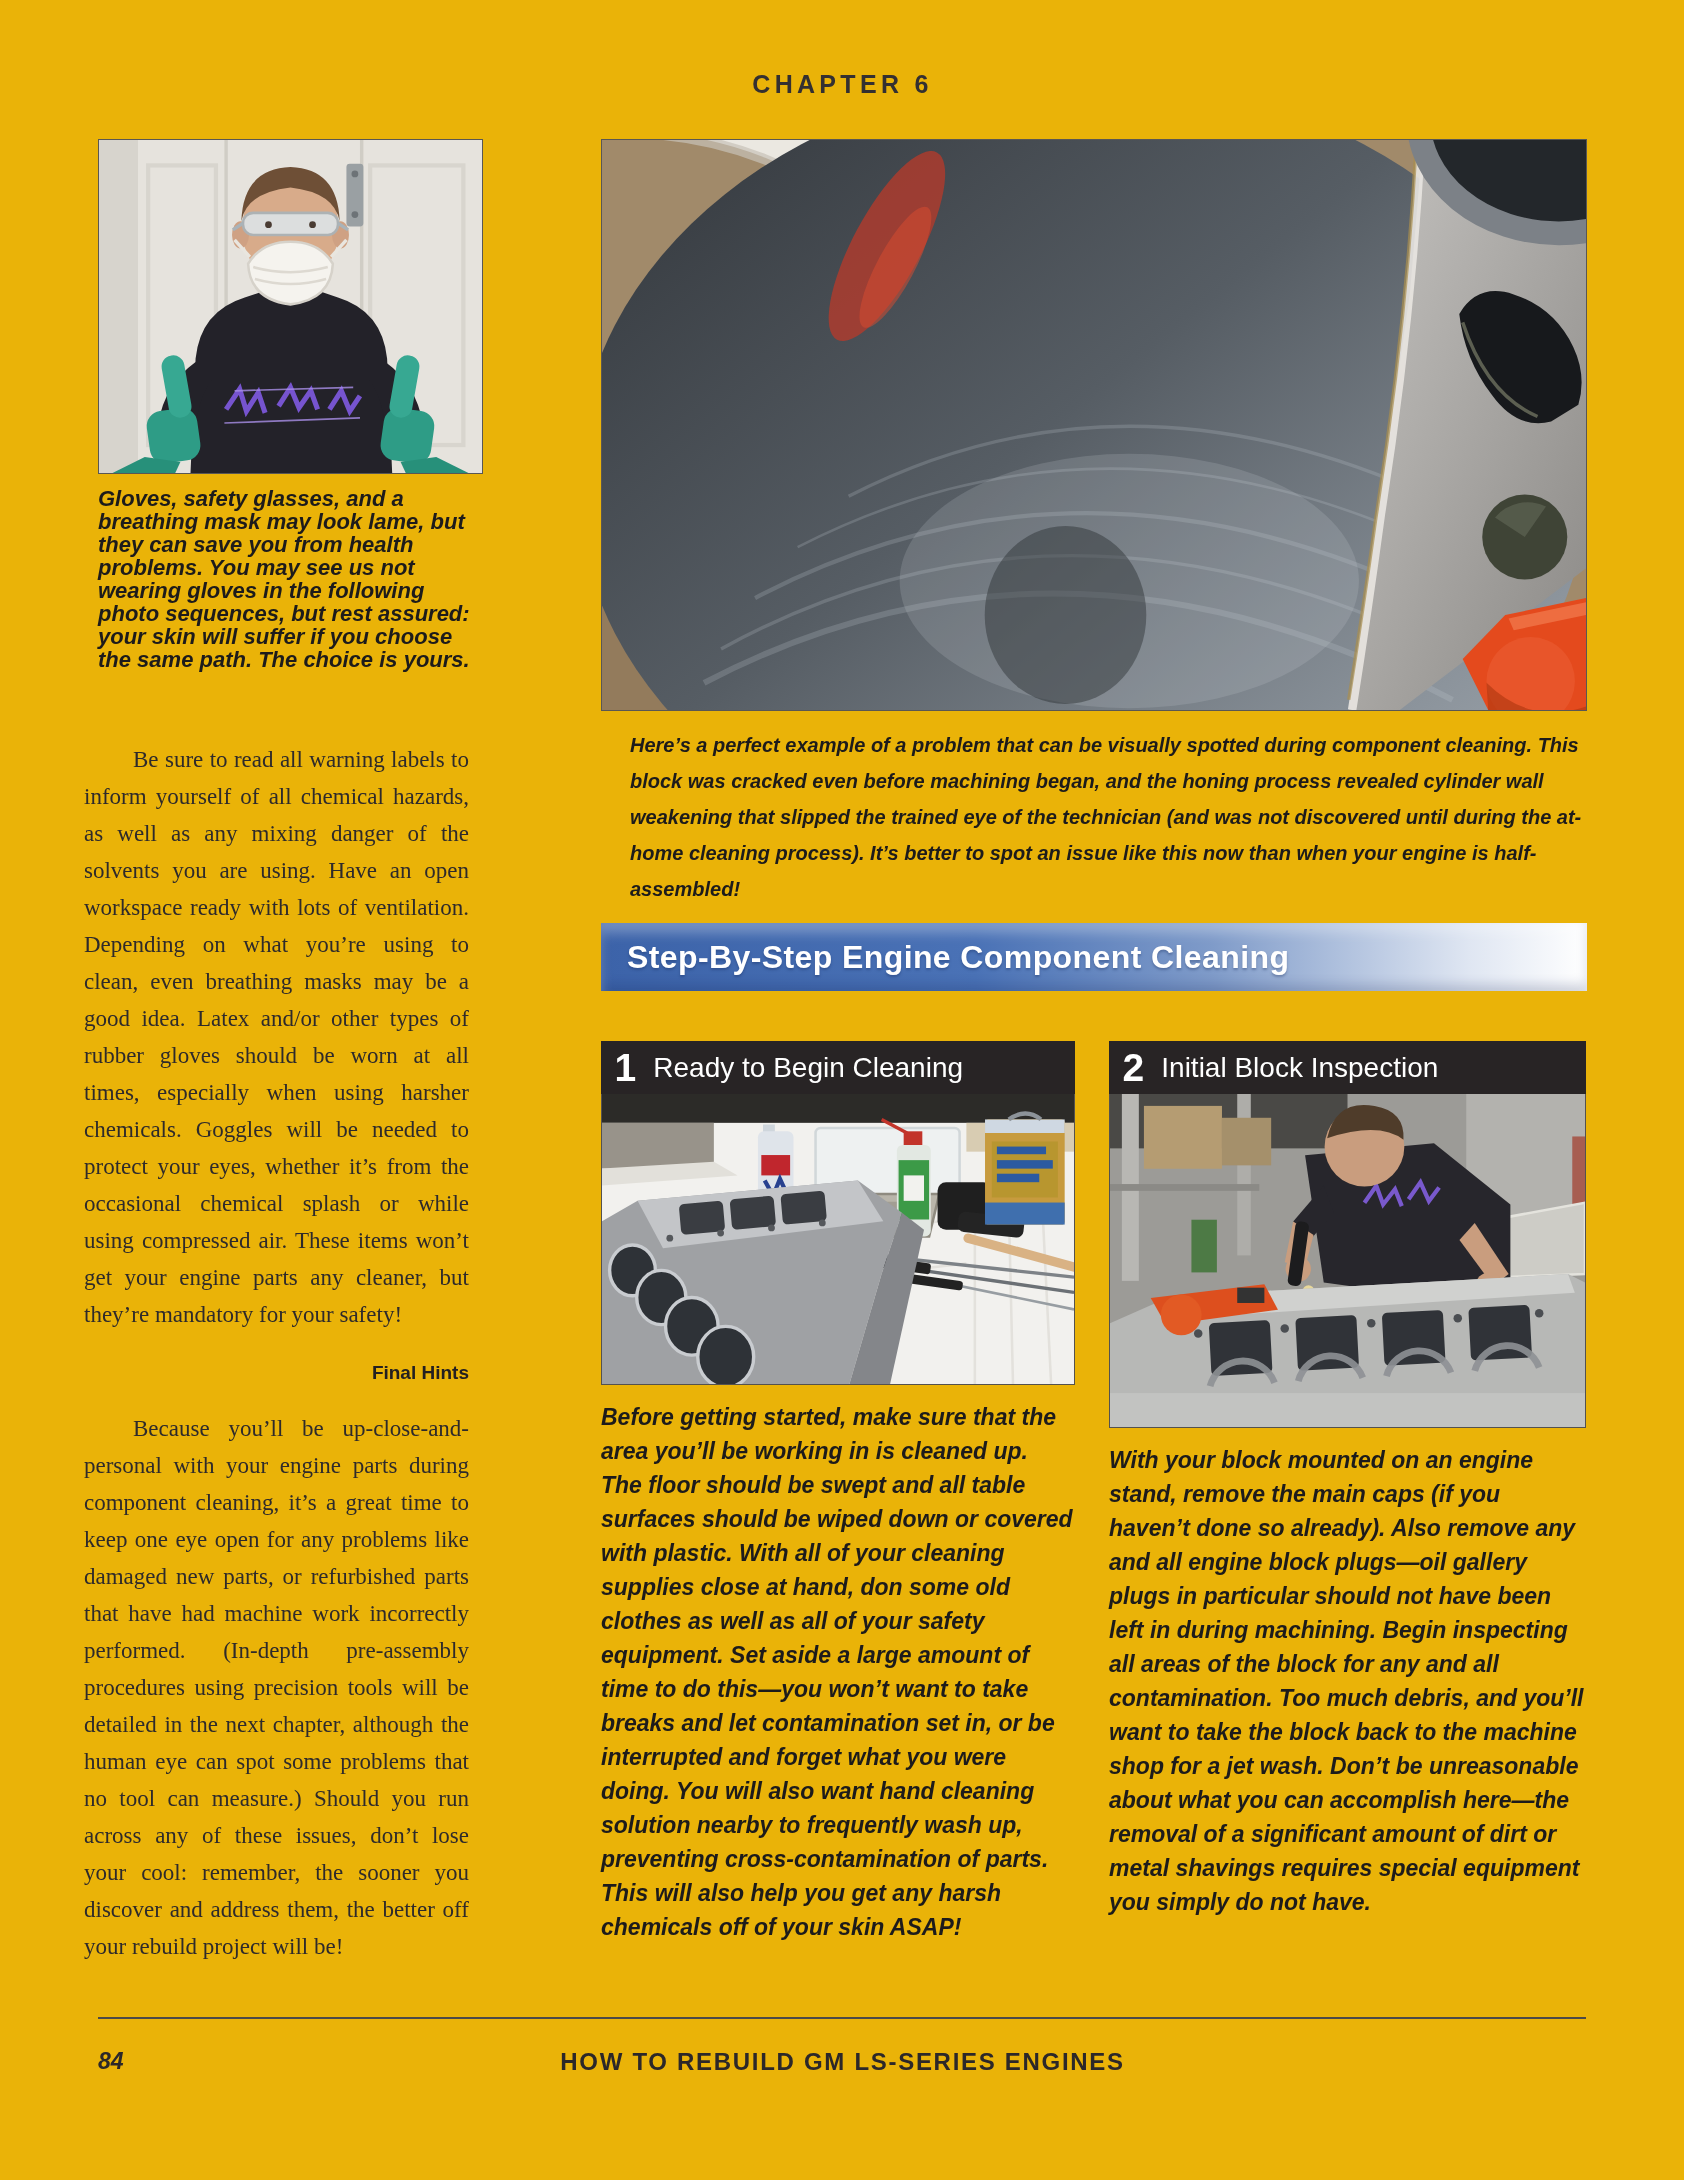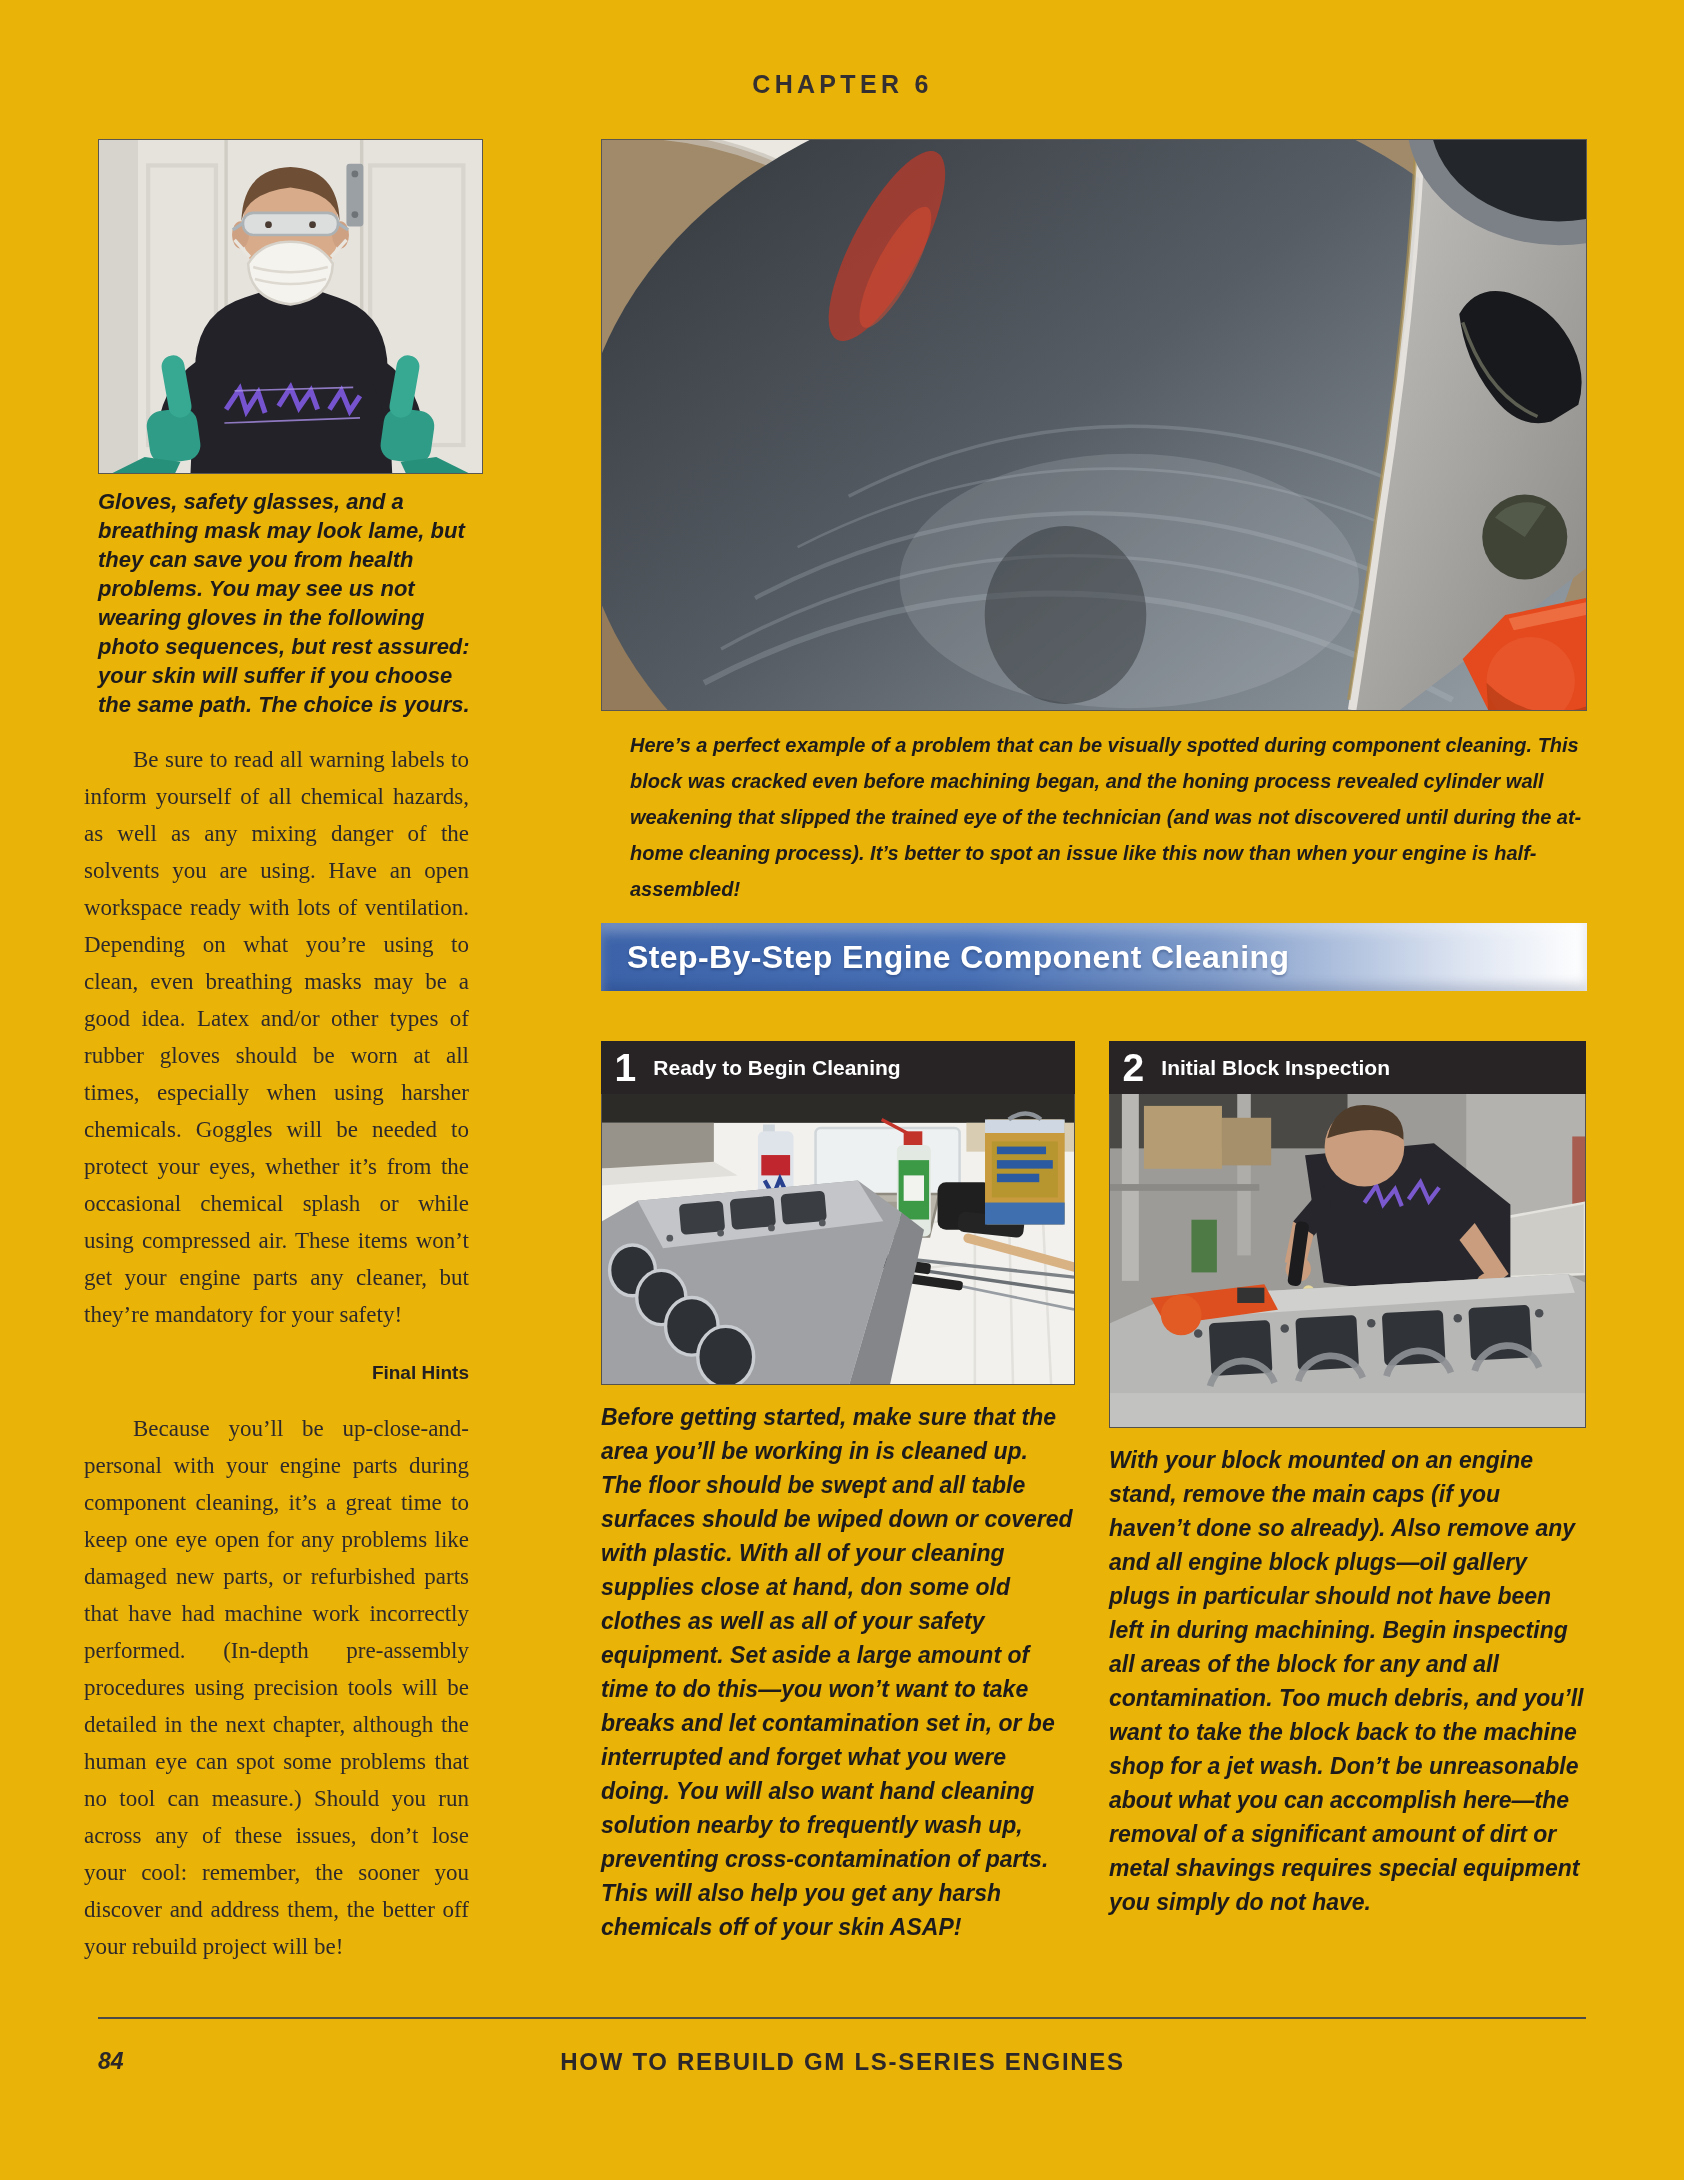--- a/index.html
+++ b/index.html
@@ -11,21 +11,21 @@
   .chapter {
     position:absolute; top:70px; left:0; width:1685px; text-align:center;
     font-size:25px; font-weight:bold; letter-spacing:4.3px; color:#343031;
   }
   figure.photo { position:absolute; border:1.7px solid #5a5753; overflow:hidden; background:#ddd; }
   figure.photo svg { display:block; width:100%; height:100%; }
 
   .left-photo   { left:98px; top:139px; width:385px; height:335px; }
   .caption {
     font-style:italic; font-weight:bold; color:#1d1b1b;
-    font-size:22px; line-height:29px; text-align:left;
+    font-size:22px; line-height:23px; text-align:left;
   }
   .left-caption { position:absolute; left:98px; top:487px; width:388px; }
 
   .body-col { position:absolute; left:84px; top:741px; width:385px; }
   .body-text {
     font-family:"Liberation Serif", serif; font-size:23px; line-height:37px;
     text-align:justify; color:#2e2a2b; text-indent:49px;
   }
   .subhead {
     font-size:19px; font-weight:bold; text-align:right; color:#242021;
@@ -47,21 +47,21 @@
   }
 
   .steps { position:absolute; left:601px; top:1041px; width:986px; display:flex; gap:34px; }
   .step1 { flex:0 0 474px; width:474px; }
   .step2 { flex:0 0 477px; width:477px; }
   .step-bar {
     background:#282425; color:#ffffff; height:53px; display:flex; align-items:center;
     padding-left:13.6px;
   }
   .step-num { font-size:39px; font-weight:bold; margin-right:17px; line-height:1; }
-  .step-title { font-size:21px; font-weight:bold; line-height:1; }
+  .step-title { font-size:28px; font-weight:normal; line-height:1; }
   .step-photo { position:relative; width:100%; border:1.7px solid #55524e; border-top:none; overflow:hidden; }
   .step-photo svg { display:block; width:100%; height:100%; }
   .sp1 { height:291px; }
   .sp2 { height:334px; }
   .step-caption { margin-top:15.3px; font-size:23px; line-height:34px; }
 
   .footer-rule { position:absolute; left:98px; top:2017px; width:1488px; height:1.7px; background:#4c4a48; }
   .footer-num { position:absolute; left:98px; top:2048px; font-size:23px; font-weight:bold; color:#2c2829;font-style:italic; }
   .footer-title {
     position:absolute; left:0; top:2048px; width:1685px; text-align:center;

